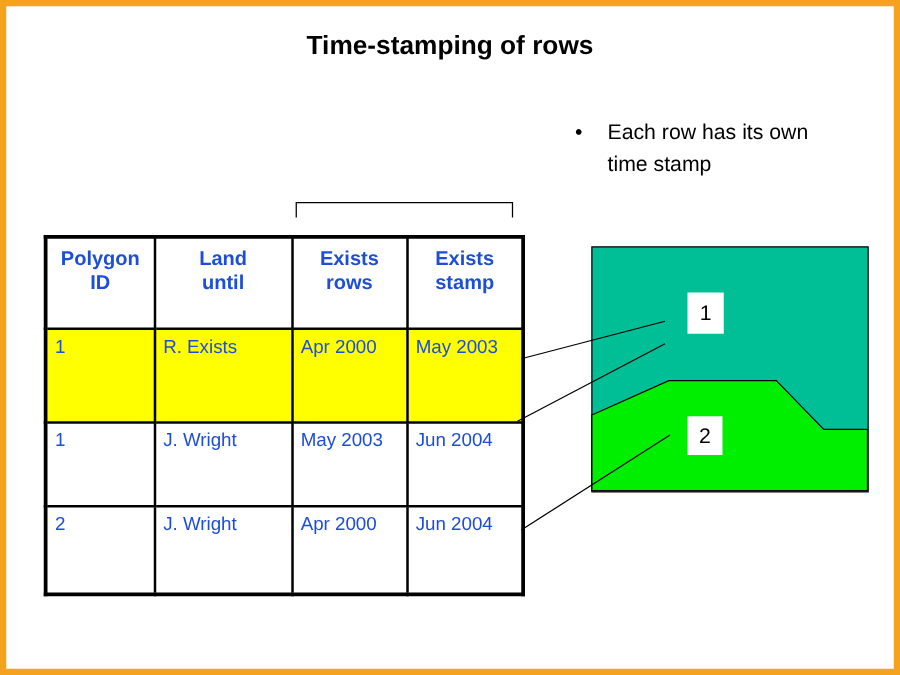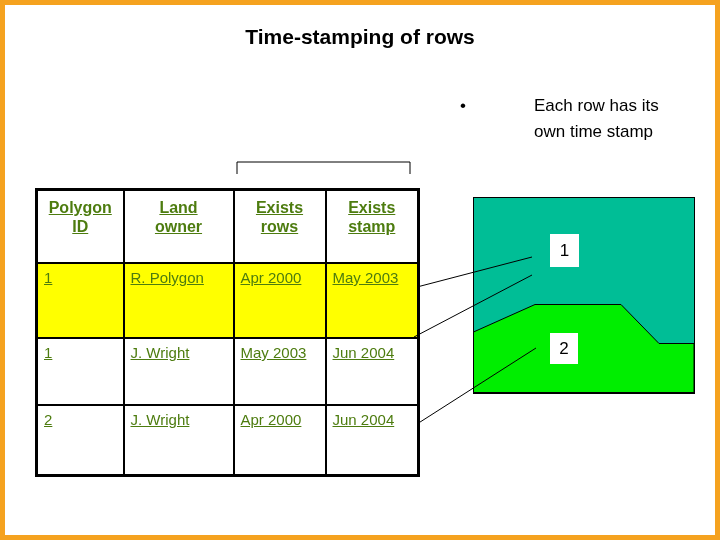--- a/index.html
+++ b/index.html
@@ -31,36 +31,35 @@
   }
   .bullet-block {
     position: absolute;
     left: 460px; top: 93px;
     width: 226px;
     display: flex;
     font-size: 17px; line-height: 26px;
     color: #000000;
   }
   .bullet-marker { width: 26px; flex: 0 0 26px; }
-  .bullet-text { width: 196px; margin-left: 48px; }
+  .bullet-text { width: 196px; }
 
   table.land-table {
     position: absolute;
     left: 35px; top: 188px;
     width: 382px;
     border-collapse: collapse;
     table-layout: fixed;
     background: #ffffff;
     border: 3px solid #000000;
   }
   table.land-table th, table.land-table td {
     border: 2px solid #000000;
-    color: #4d7c0f;
+    color: #1d4ed8;
     overflow: hidden;
-    text-decoration: underline;
   }
   table.land-table th {
     font-size: 16px; font-weight: bold;
     line-height: 19px;
     text-align: center;
     vertical-align: top;
     padding-top: 7px;
     height: 63px; 
   }
   table.land-table td {
@@ -114,34 +113,34 @@
         <col style="width:93px">
     </colgroup>
     <tbody>
         <tr>
       <th>
         <div>Polygon</div>
         <div>ID</div>
       </th>
       <th>
         <div>Land</div>
-        <div>owner</div>
+        <div>until</div>
       </th>
       <th>
         <div>Exists</div>
         <div>rows</div>
       </th>
       <th>
         <div>Exists</div>
         <div>stamp</div>
       </th>
     </tr>
     <tr class="row-1 highlight">
       <td>1</td>
-      <td>R. Polygon</td>
+      <td>R. Exists</td>
       <td>Apr 2000</td>
       <td>May 2003</td>
     </tr>
     <tr class="row-2">
       <td>1</td>
       <td>J. Wright</td>
       <td>May 2003</td>
       <td>Jun 2004</td>
     </tr>
     <tr class="row-3">

